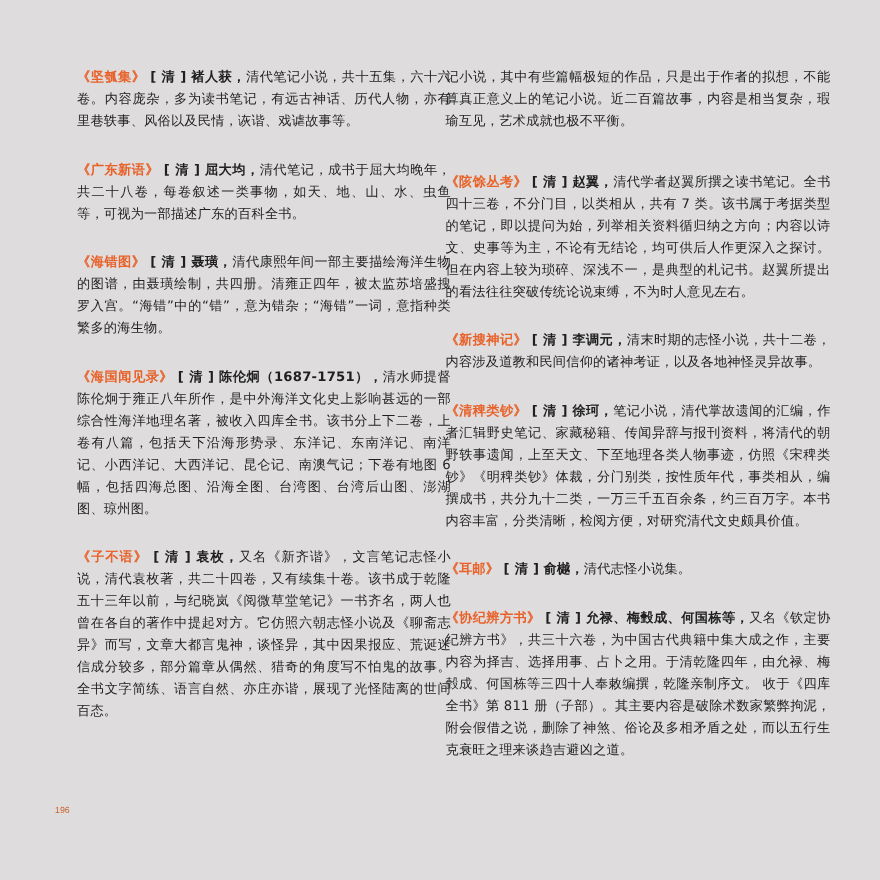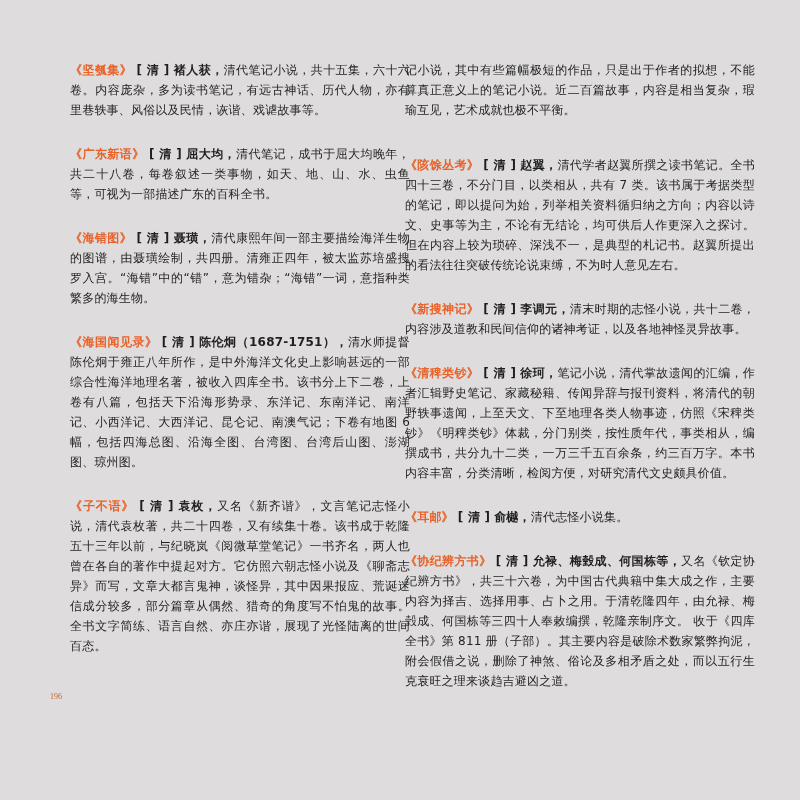--- a/index.html
+++ b/index.html
@@ -30,22 +30,22 @@
   }
   .entry .title {
     color: #e8622a;
     font-weight: bold;
   }
   .entry .dynasty { font-weight: bold; }
   .entry .author { font-weight: bold; }
   .entry .note { color: #e8622a; }
   .entry.cont { margin-bottom: 35px; }
   .page-number {
-    position: absolute; left: 50px; top: 692px;
-    font-family: Liberation Serif, serif;
+    position: absolute; left: 50px; top: 732px;
+    font-family: Liberation Sans, sans-serif;
     font-size: 8px; color: #c8652f;
   }
 </style>
 </head>
 <body>
 
 <div class="page">
 
   <div class="col col-left">
     <p class="entry"><span class="title">《坚瓠集》</span> <span class="dynasty">[ 清 ]</span> <span class="author">褚人获，</span><span>清代笔记小说，共十五集，六十六卷。内容庞杂，多为读书笔记，有远古神话、历代人物，亦有里巷轶事、风俗以及民情，诙谐、戏谑故事等。</span></p>

